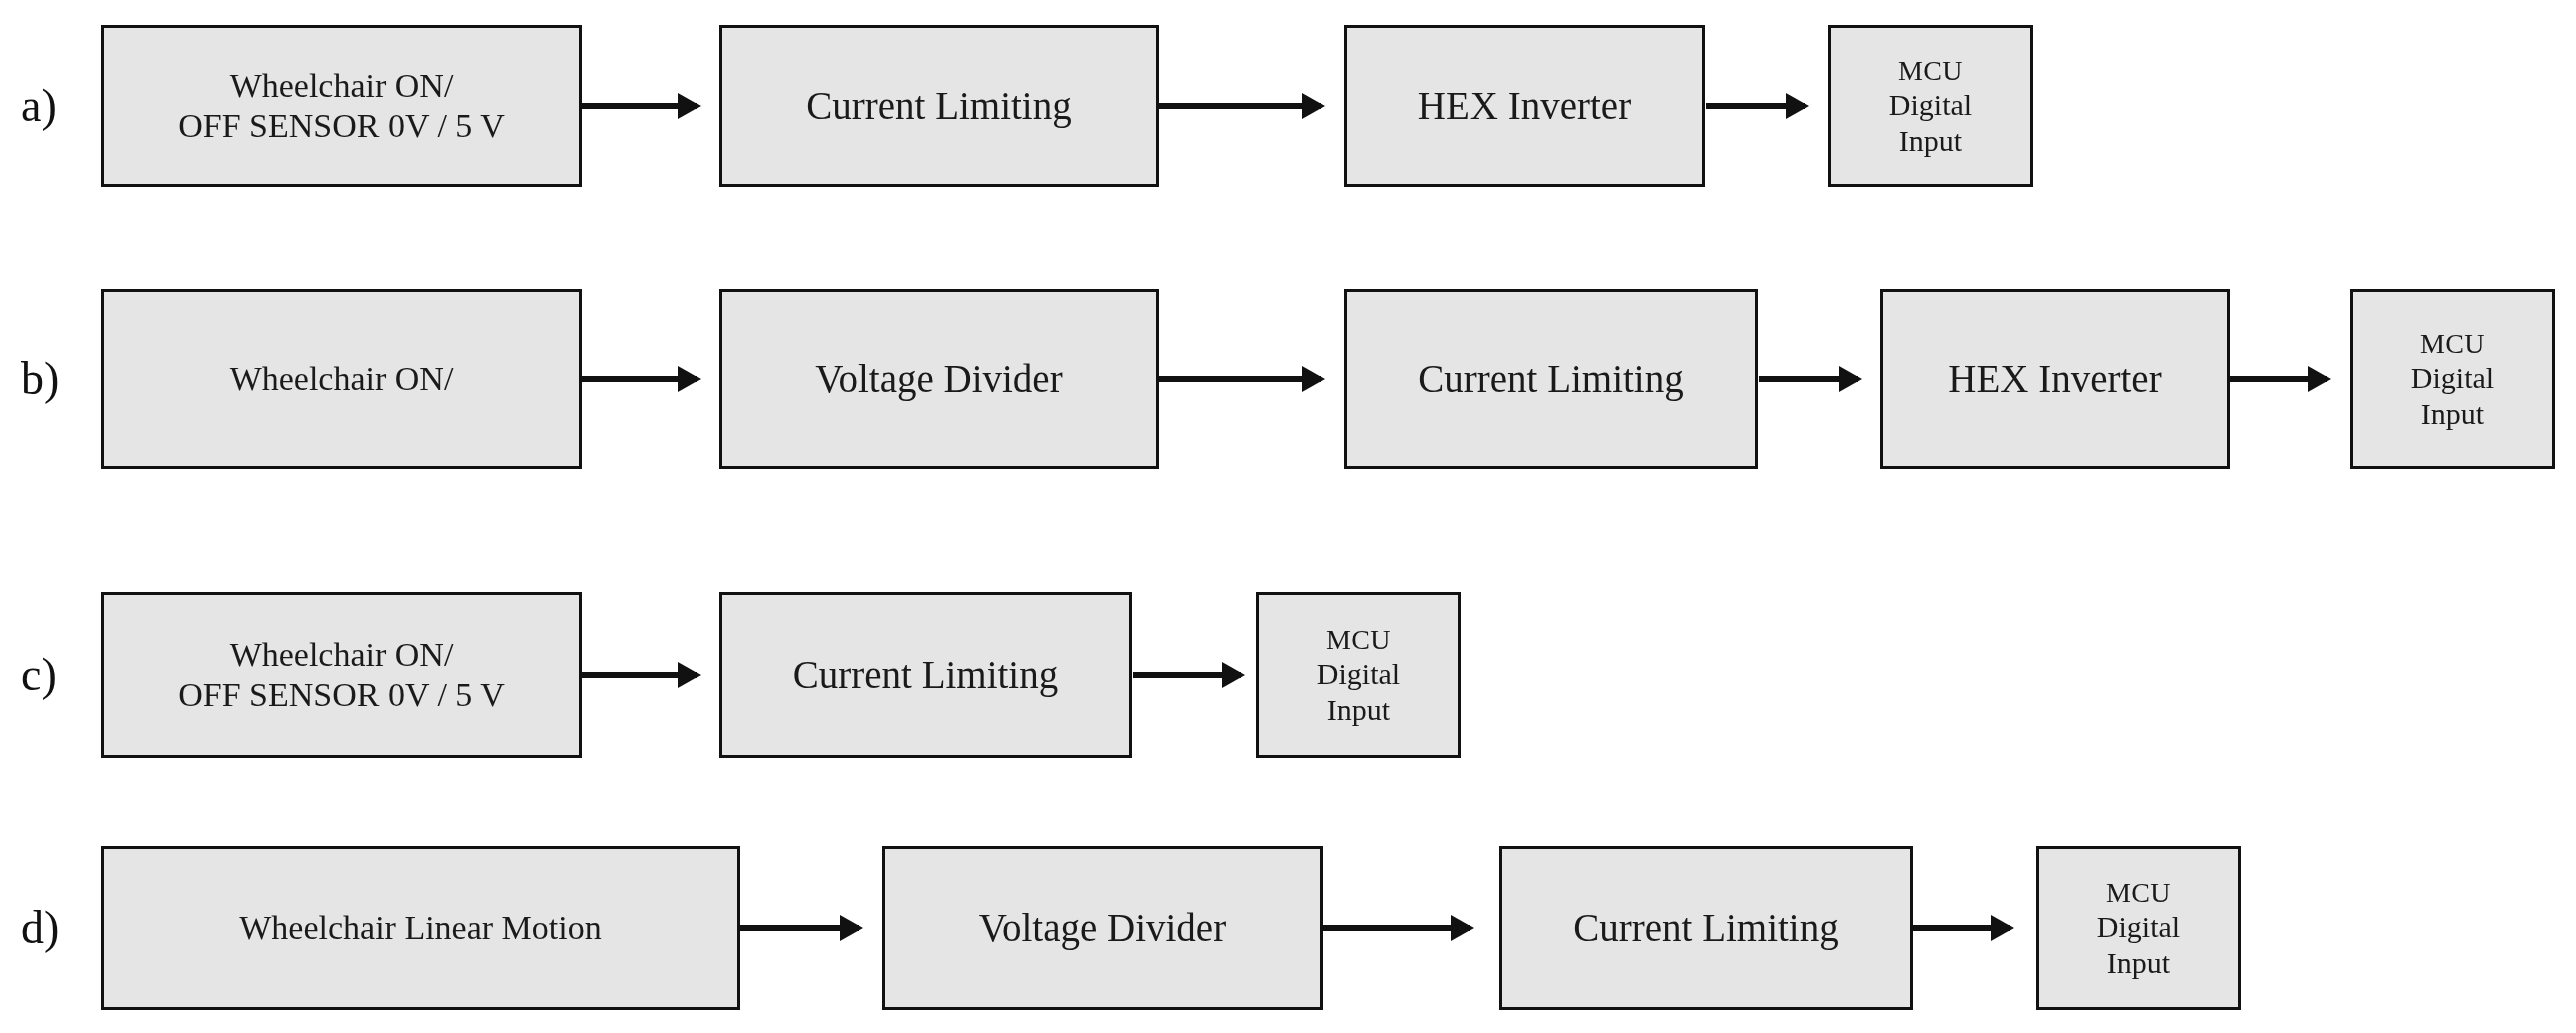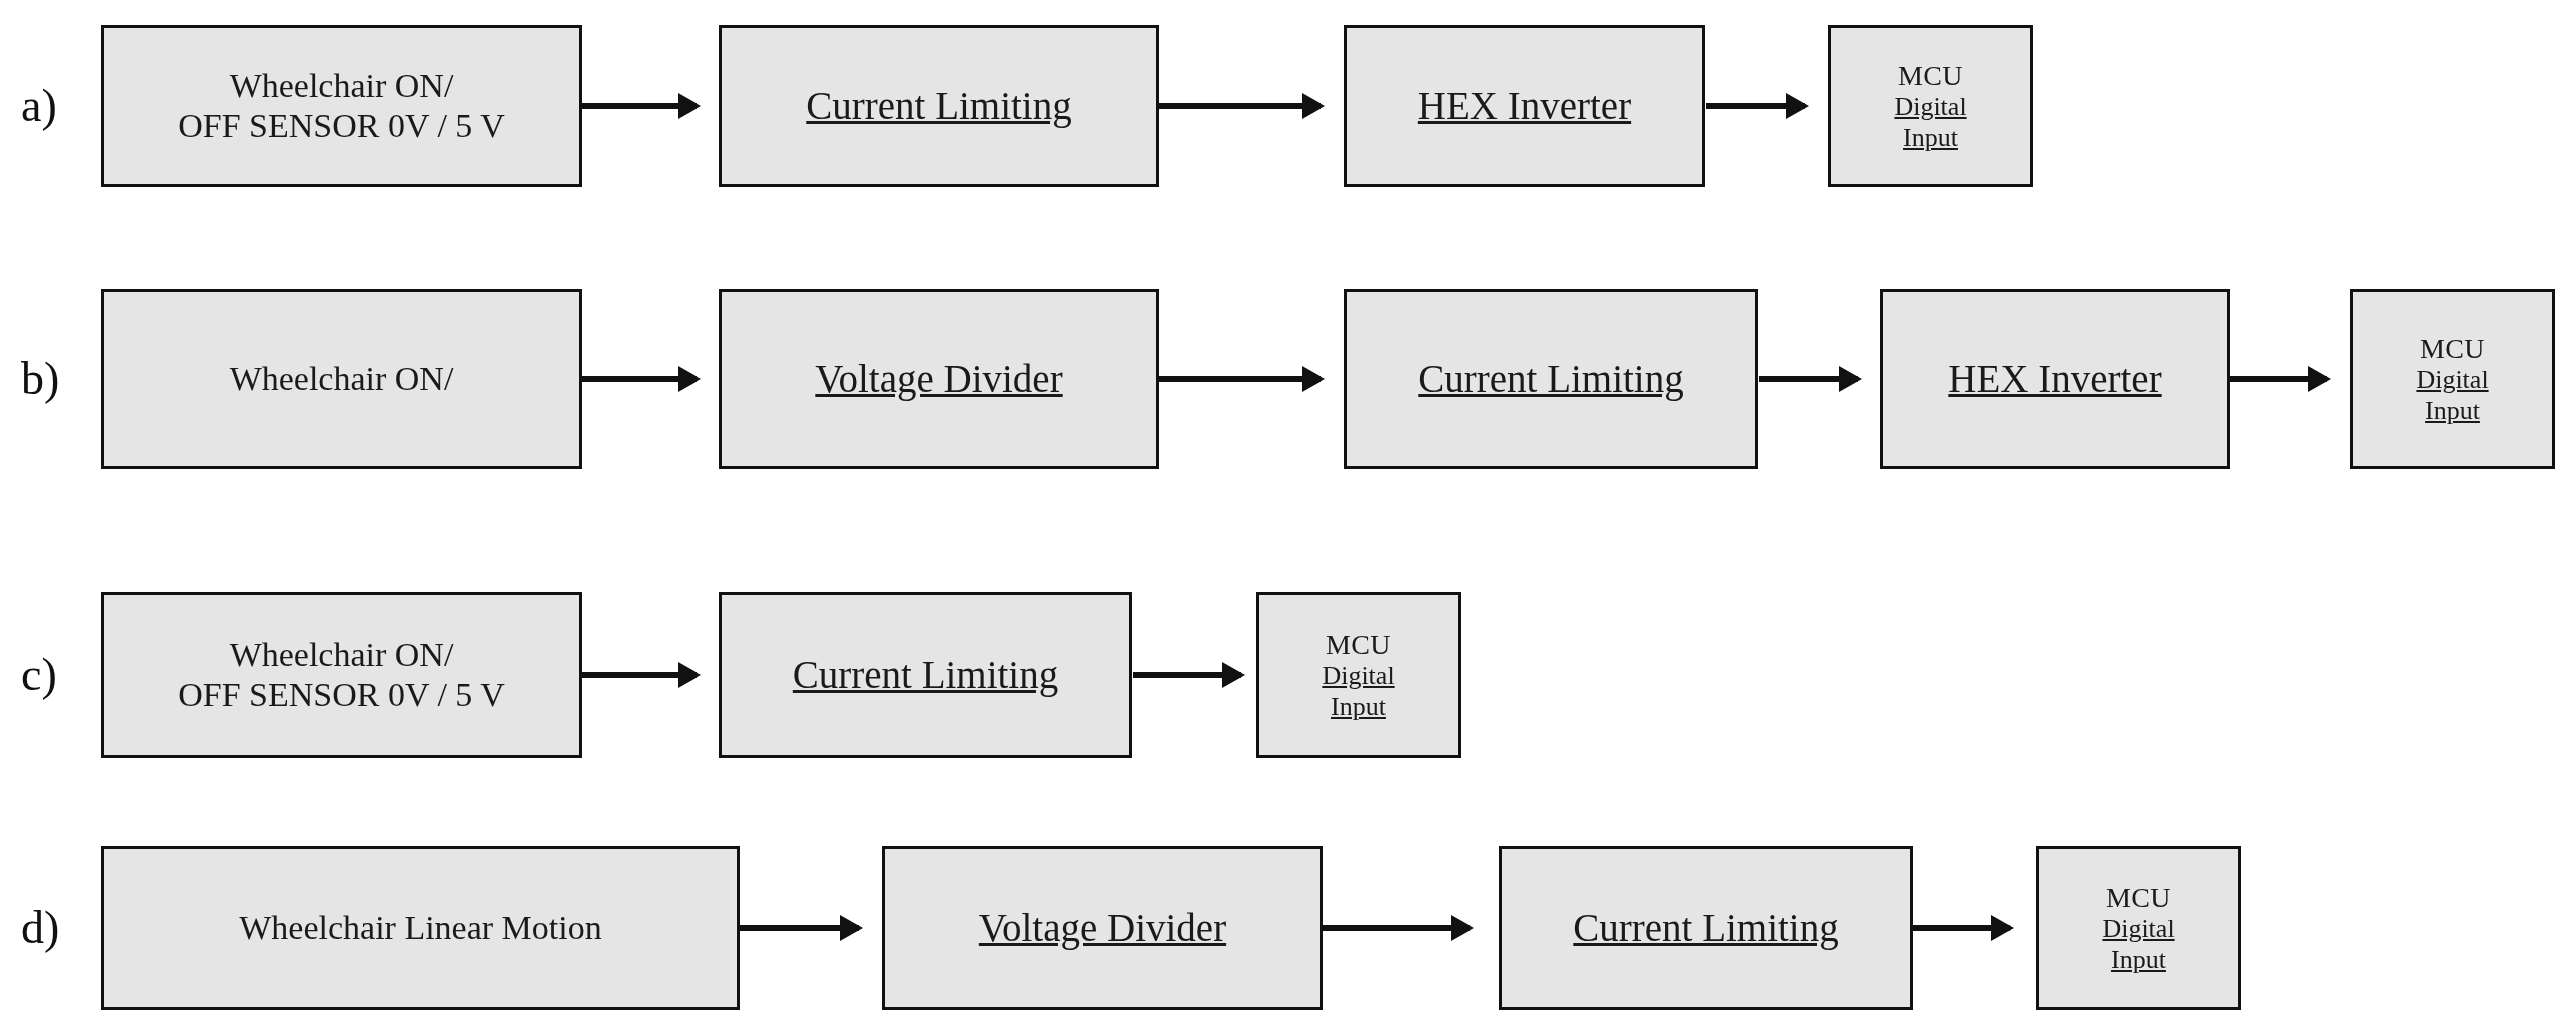--- a/index.html
+++ b/index.html
@@ -66,23 +66,23 @@
     padding: 3.5px 8.8px;
     line-height: 1.18;
   }
   .block .line {
     display: block;
     white-space: nowrap;
   }
 
   
   .t-sensor   { font-size: 34px; }
-  .t-stage    { font-size: 39px; text-decoration: underline; }
+  .t-stage    { font-size: 39px; }
   .t-mcu-main { font-size: 28px; letter-spacing: 0.4px; }
-  .t-mcu-sub  { font-size: 26px; text-decoration: underline; }
+  .t-mcu-sub  { font-size: 30px; }
 
   
   .arrow {
     position: absolute;
     height: 5.3px;
     top: 50%;
     margin-top: -2.6px;
     background: #111111;
   }
   .arrow::after {

